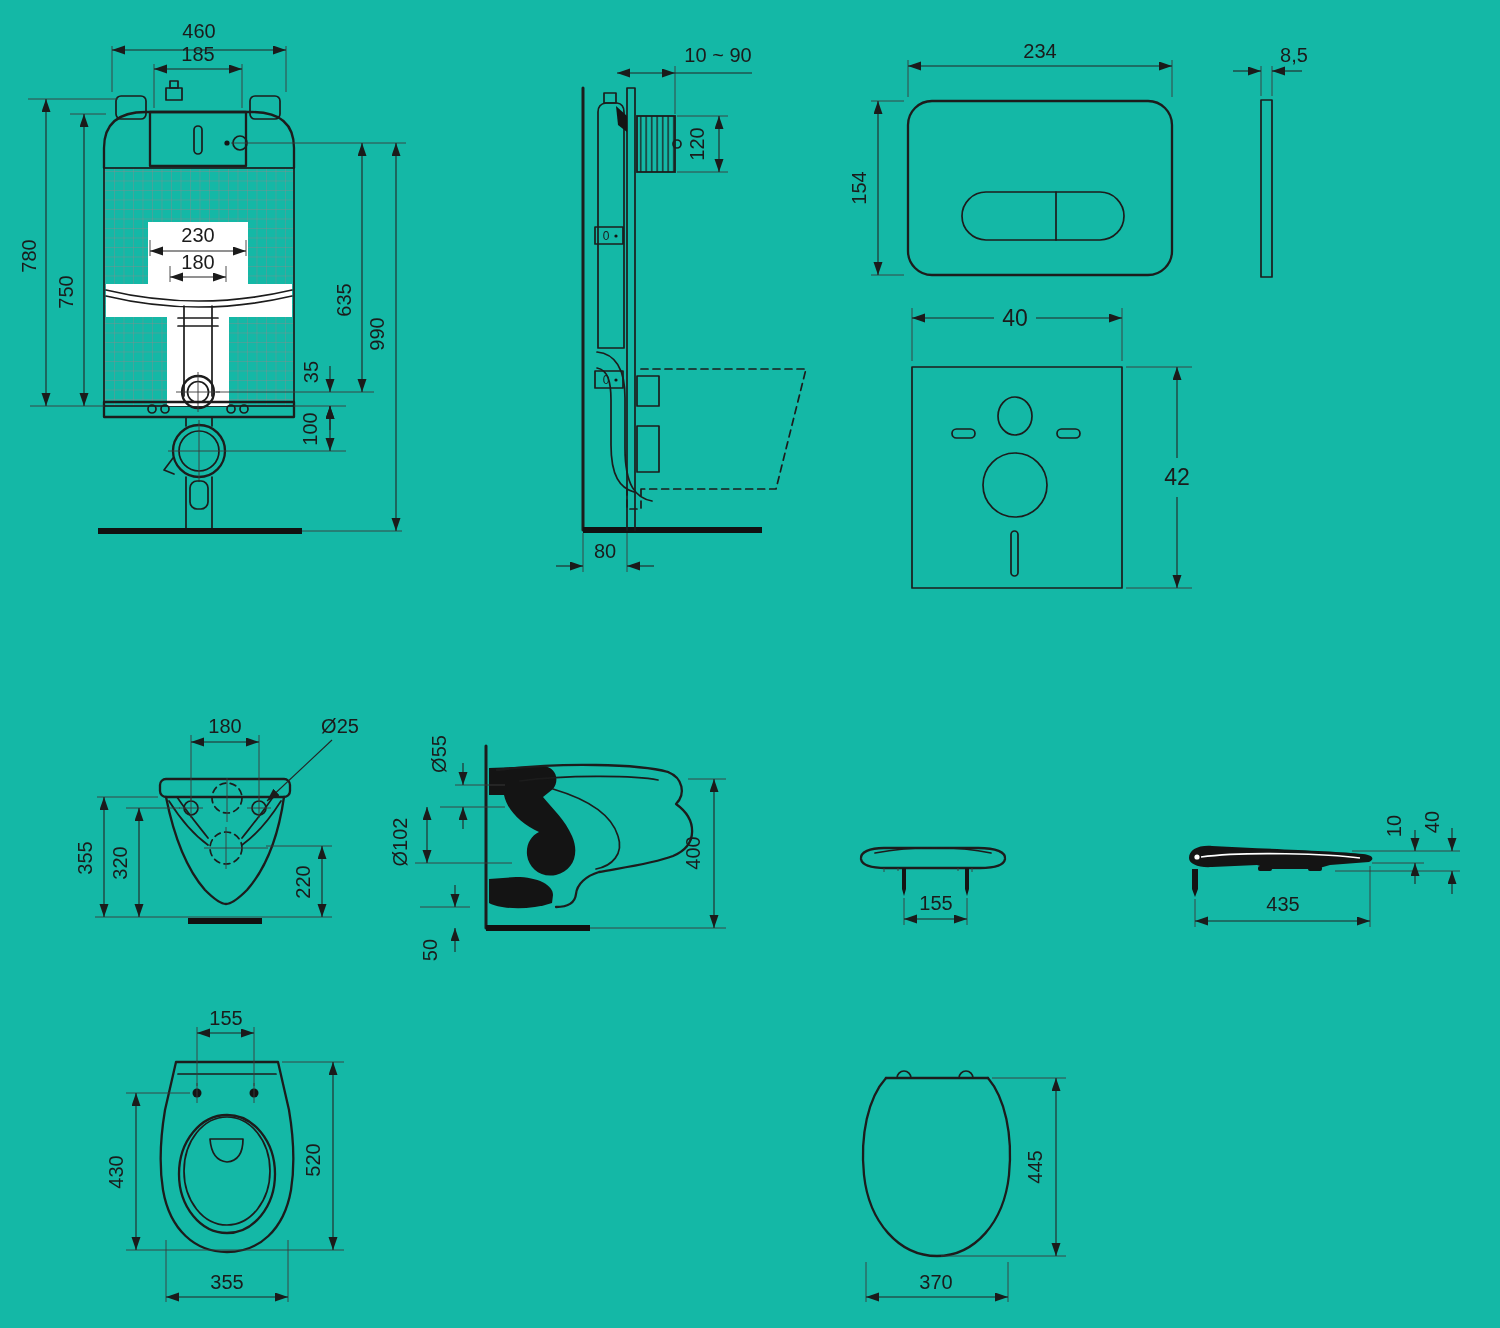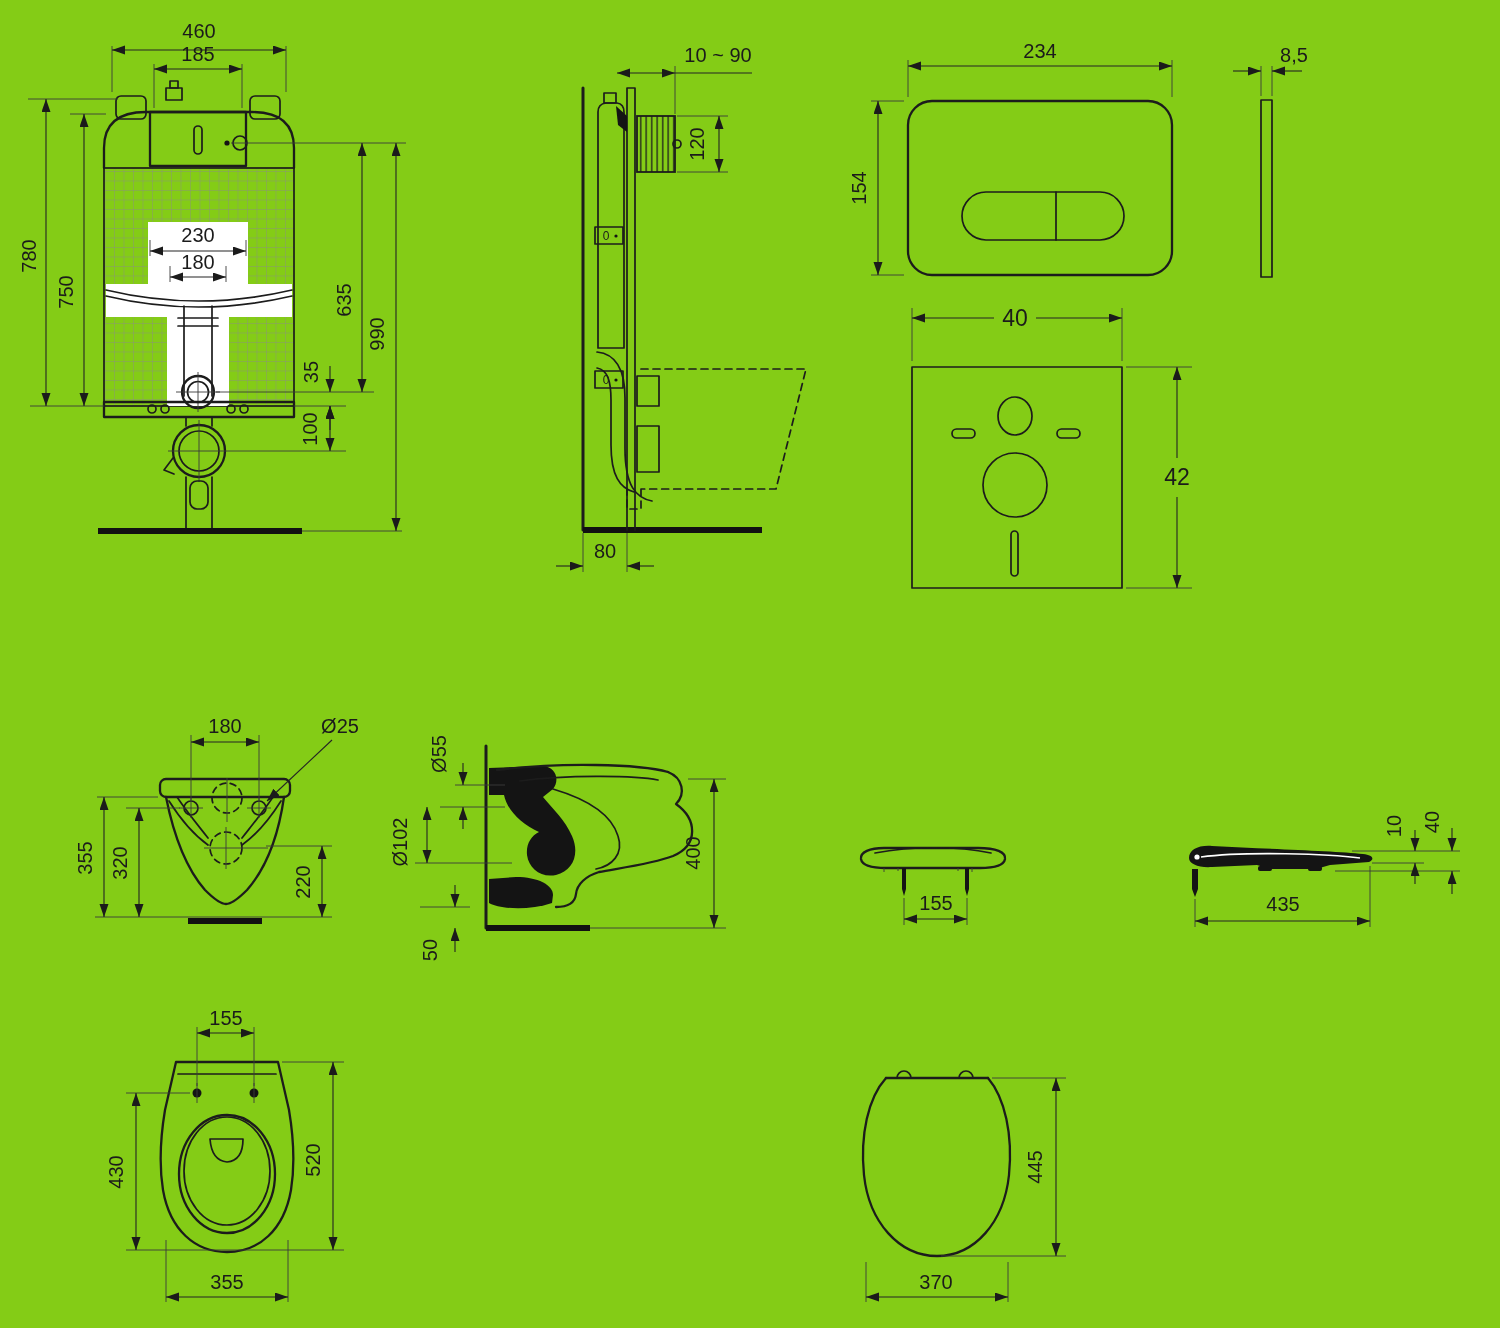--- a/index.html
+++ b/index.html
@@ -1,16 +1,16 @@
 <!DOCTYPE html>
 <html><head>
 <meta charset="utf-8">
 <style>
   html,body{margin:0;padding:0;background:#ffffff;}
-  .page{width:1500px;height:1328px;position:relative;background:#84cc16;font-family:"Liberation Sans",sans-serif;}
+  .page{width:1500px;height:1328px;position:relative;background:#14b8a6;font-family:"Liberation Sans",sans-serif;}
   svg{display:block}
   .s   {stroke:#1c1c1c;stroke-width:1.7;fill:none;stroke-linecap:round;stroke-linejoin:round;}
   .s2  {stroke-width:2.3;}
   .s3  {stroke-width:3;}
   .fil {fill:#141414;stroke:none;}
   .thin{stroke:#3a3a3a;stroke-width:0.9;fill:none;}
   .dim {stroke:#242424;stroke-width:1.1;fill:none;}
   .dsh {stroke-dasharray:6 4.5;}
   .dshf{stroke-dasharray:7 5;}
   .base{stroke:#111;stroke-width:6;fill:none;}

